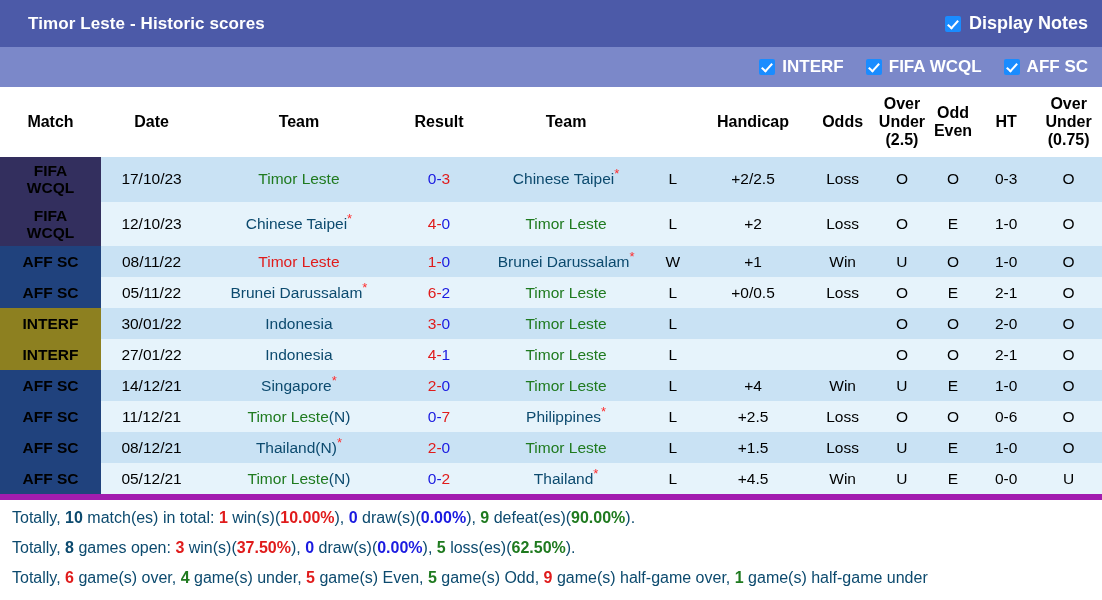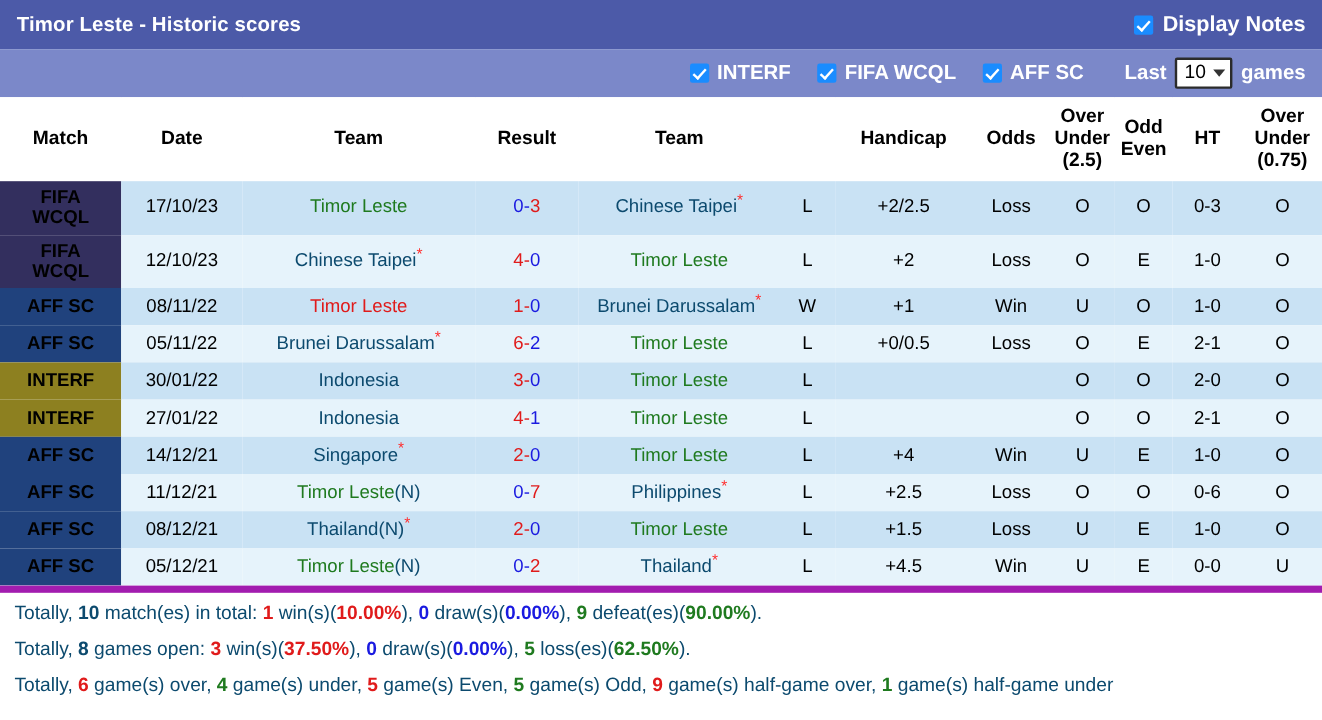--- a/index.html
+++ b/index.html
@@ -12,26 +12,26 @@
     overflow: hidden;
   }
   .page {
     width: 1102px; height: 600px;
     position: relative;
     background: #ffffff;
   }
 
   
   .titlebar {
-    height: 41px;
+    height: 47px;
     background: #4c5aa8;
     display: flex;
     align-items: center;
     justify-content: space-between;
-    padding: 0 14px 0 14px;
+    padding: 0 14px 0 28px;
     color: #ffffff;
   }
   .titlebar .title {
     font-size: 17px;
     font-weight: bold;
     letter-spacing: 0.1px;
   }
   .titlebar .right {
     display: flex;
     align-items: center;
@@ -197,28 +197,20 @@
       <span class="cb"></span>
       <span>INTERF</span>
     </div>
     <div class="filter-group">
       <span class="cb"></span>
       <span>FIFA WCQL</span>
     </div>
     <div class="filter-group">
       <span class="cb"></span>
       <span>AFF SC</span>
-    </div>
-    <div class="last-group">
-      <span>Last</span>
-      <span class="sel-wrap">
-        <select class="sel"><option value="5">5</option><option value="10" selected="">10</option><option value="20">20</option><option value="30">30</option><option value="50">50</option></select>
-        <span class="chev"></span>
-      </span>
-      <span>games</span>
     </div>
   </div>
 
   <table class="scores">
     <colgroup>
       <col style="width:97px">
       <col style="width:97px">
       <col style="width:186px">
       <col style="width:83px">
       <col style="width:161px">

